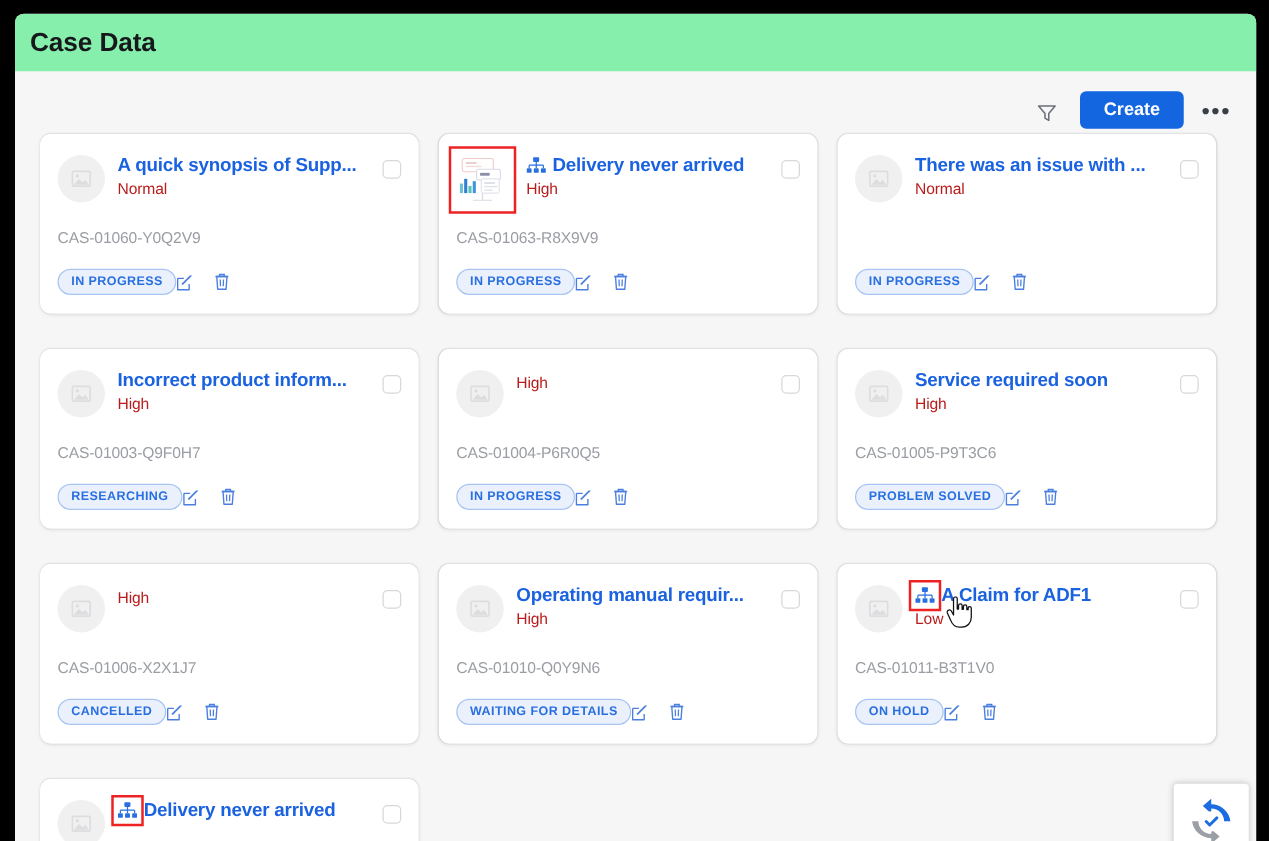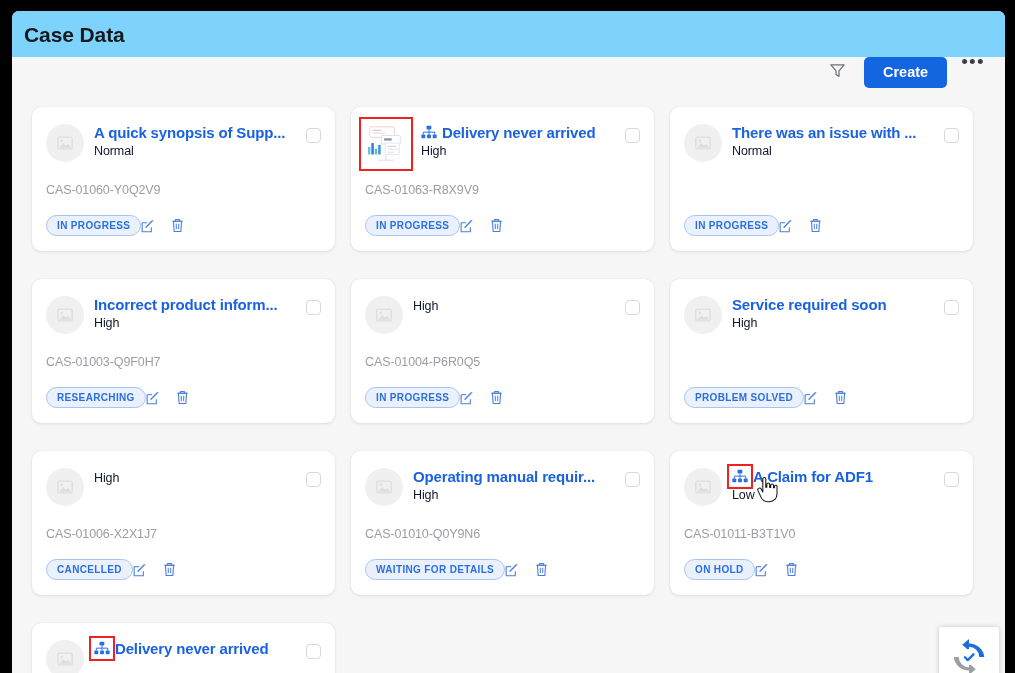--- a/index.html
+++ b/index.html
@@ -28,34 +28,34 @@
     height: 662px;
     background: #f6f6f6;
     border-radius: 7px 7px 0 0;
     overflow: hidden;
   }
 
   
   #page-header {
     height: 46px;
     padding: 12px 0 0 12px;
-    background: #7dd3fc;
+    background: #86efac;
   }
   #page-title {
     font-size: 21px;
     font-weight: bold;
     color: #16181c;
     letter-spacing: -0.1px;
   }
 
   
   #toolbar {
     height: 46px;
     display: flex;
-    align-items: flex-start;
+    align-items: flex-end;
     justify-content: flex-end;
     gap: 14px;
     padding-right: 20px;
   }
   .tb-icon-btn {
     width: 26px; height: 26px;
     display: flex; align-items: center; justify-content: center;
     cursor: pointer;
     background: transparent;
     border: none;
@@ -139,21 +139,21 @@
     color: #1a62e0;
     white-space: nowrap;
     overflow: hidden;
     text-overflow: ellipsis;
     cursor: pointer;
     letter-spacing: -0.15px;
   }
 
   .card-priority {
     font-size: 12.5px;
-    color: #0f172a;
+    color: #b91c1c;
     margin-top: 3px;
     letter-spacing: -0.1px;
   }
 
   .card-check {
     flex: 0 0 auto;
     width: 15px; height: 15px;
     border: 1.6px solid #d7d8db;
     border-radius: 4px;
     background: #ffffff;
@@ -456,20 +456,21 @@
               </svg>
             </div>
             <div class="card-headings">
               <div class="title-row">
                 <a class="card-title">Service required soon</a>
               </div>
               <div class="card-priority">High</div>
             </div>
             <div class="card-check"></div>
           </div>
+          <div class="card-id">CAS-01005-P9T3C6</div>
           <div class="card-footer">
             <span class="status-badge">PROBLEM SOLVED</span>
             <div class="card-actions">
               <svg width="14" height="14" viewBox="0 0 16 16" class="act-icon">
                 <path d="M1.3 4.2 L1.3 14.6 L11.8 14.6 L11.8 9.4" fill="none" stroke="#4a7fe0" stroke-width="1.25" stroke-linejoin="round"></path>
                 <path d="M1.3 4.2 L7.0 4.2" fill="none" stroke="#4a7fe0" stroke-width="1.25"></path>
                 <path d="M6.0 10.2 L14.6 1.5 L12.4 1.5 L4.6 9.3 Z" fill="#4a7fe0"></path>
               </svg>
               <svg width="13" height="15" viewBox="0 0 14 16" class="act-icon">
                 <path d="M1.4 3.4 L12.6 3.4" stroke="#4a7fe0" stroke-width="1.2" fill="none"></path>

